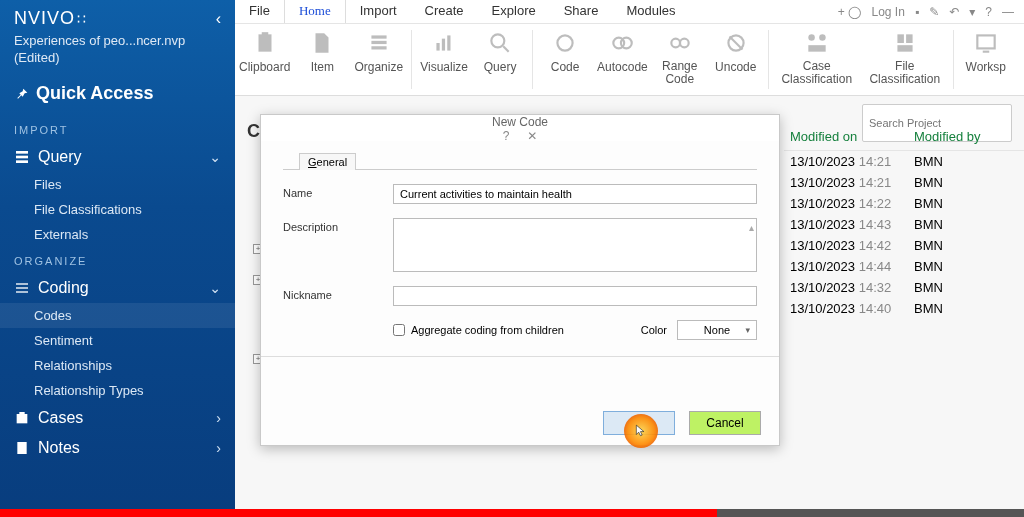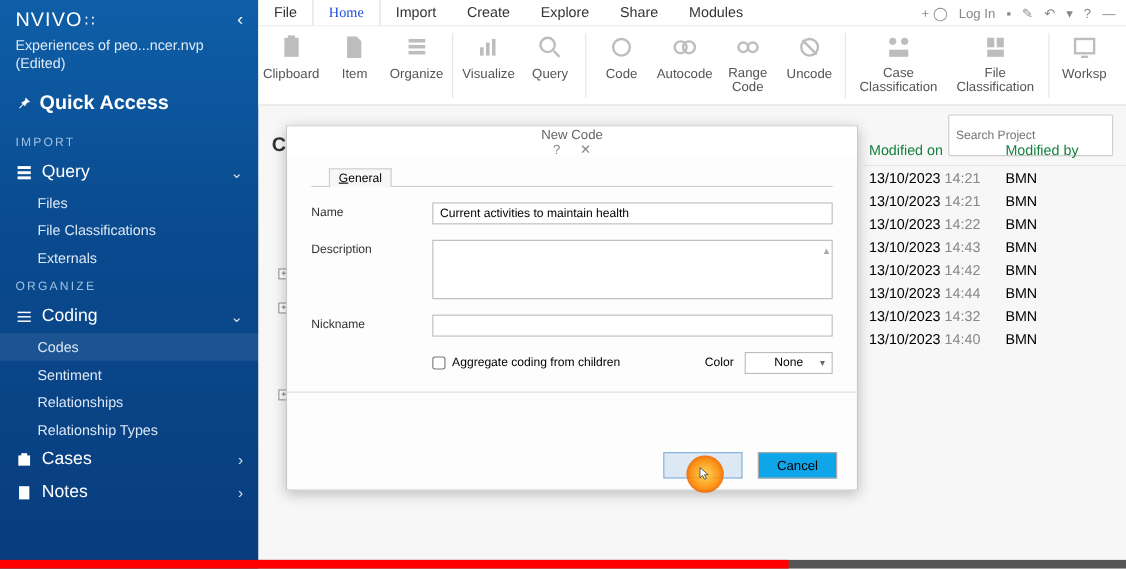--- a/index.html
+++ b/index.html
@@ -65,21 +65,21 @@
   .txt { width:100%; border:1px solid #bbb; height:20px; font-size:11px; padding:2px 6px; background:#fff; }
   .txtarea { width:100%; height:54px; border:1px solid #bbb; background:#fff; position:relative; }
   .txtarea .sc { position:absolute; right:2px; top:3px; color:#aaa; font-size:10px; }
   .ro { background:#f4f4f4; }
   .checkbox-row { display:flex; align-items:center; gap:6px; font-size:11px; margin-left:110px; }
   .checkbox-row input { width:12px; height:12px; }
   .color-sel { margin-left:auto; display:flex; align-items:center; gap:10px; font-size:11px;}
   .color-dd { width:80px; height:20px; border:1px solid #bbb; background:#fff; display:flex; align-items:center; justify-content:center; font-size:11px; position:relative;}
   .color-dd:after { content:"▾"; position:absolute; right:6px; font-size:9px; color:#666;}
   .dlg-buttons { position:absolute; bottom:10px; right:18px; display:flex; gap:14px; }
-  .dlg-btn { width:72px; height:24px; border:1px solid #aaa; background:#0ea5e9; font-size:12px; cursor:pointer; display:flex; align-items:center; justify-content:center; }
+  .dlg-btn { width:72px; height:24px; border:1px solid #aaa; background:#bef264; font-size:12px; cursor:pointer; display:flex; align-items:center; justify-content:center; }
   .dlg-btn.ok { background:#dce9f5; border-color:#7faedc; }
   .dlg-hr { border:none; border-top:1px solid #ddd; margin:16px -22px 0 -22px; }
 
   
   .cursor-spot { position:absolute; left:624px; top:414px; width:34px; height:34px; border-radius:50%; background:radial-gradient(circle, #ffd54a 0%, #ff8a00 55%, #e65100 80%); opacity:0.9; display:flex; align-items:center; justify-content:center; }
   .cursor-spot svg { width:14px; height:14px; }
 
   
   .vid-bar { position:absolute; left:0; right:0; bottom:0; height:8px; background:#555; }
   .vid-red { height:100%; width:70%; background:#ff0000; }

